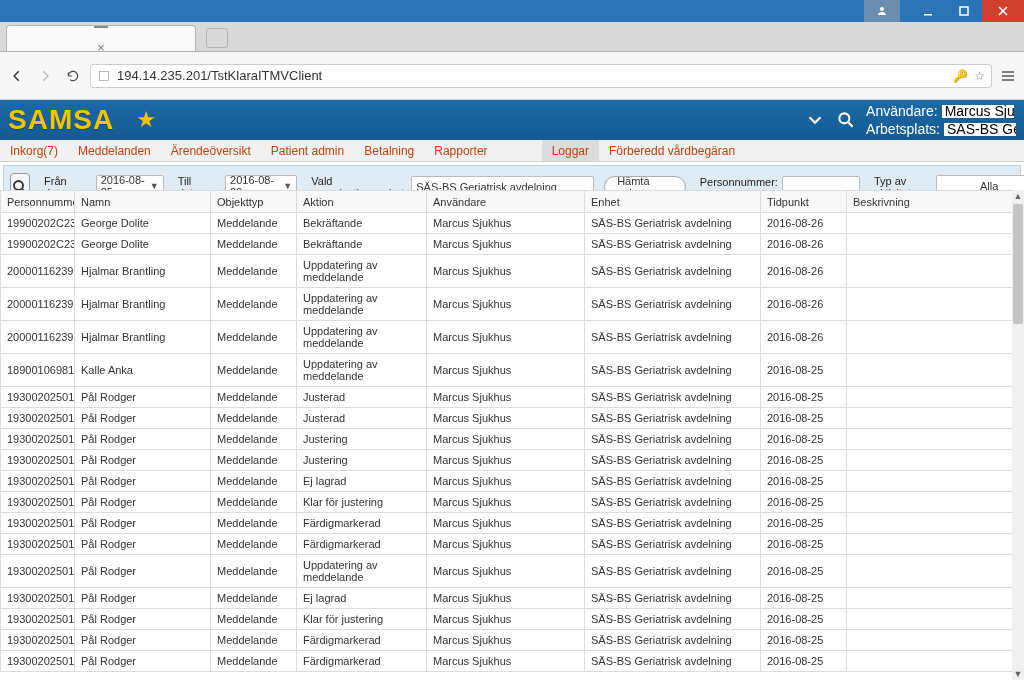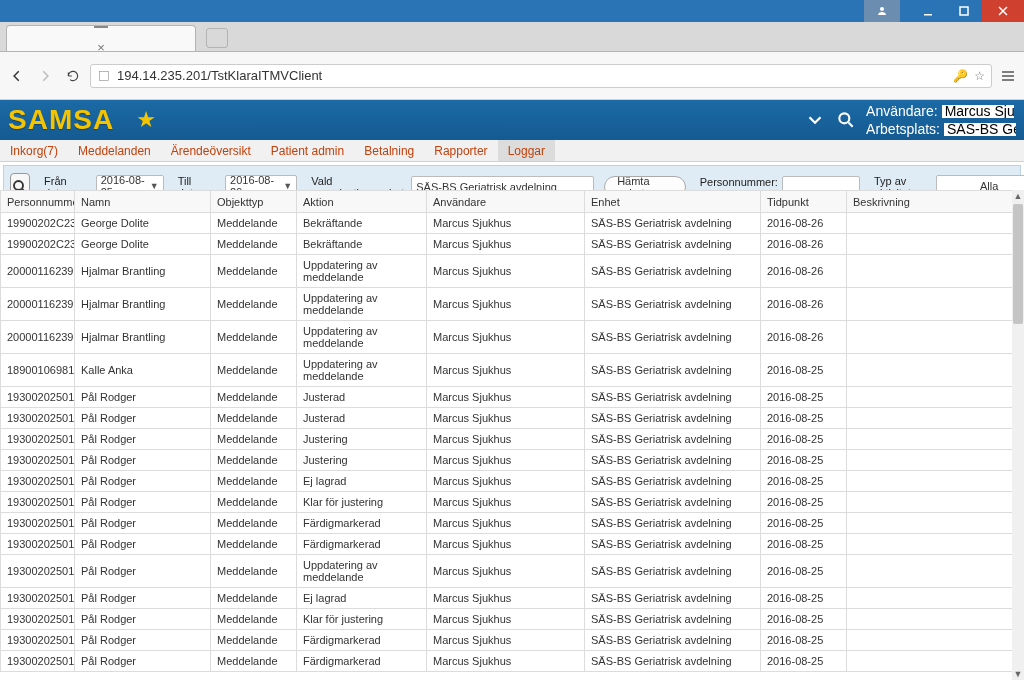--- a/index.html
+++ b/index.html
@@ -37,21 +37,21 @@
   .hdr-right { margin-left:auto; display:flex; align-items:center; gap:10px;}
   .hdr-icon { color:#fff; }
   .hdr-meta { display:flex; flex-direction:column; gap:2px; font-size:14px; }
   .hdr-meta-row{ display:flex; align-items:center; gap:4px;}
   .hdr-meta-label{ color:#fff; text-align:right; min-width:62px;}
   .hdr-meta-val{ background:#fff; color:#000; padding:0 3px; height:13px; line-height:13px; width:72px; overflow:hidden; white-space:nowrap;}
 
   
   .menubar { height:22px; background:#f1f1f1; border-bottom:1px solid #d0d0d0; display:flex; align-items:stretch;}
   .menuitem { padding:0 10px; display:flex; align-items:center; font-size:12px; color:#c2410c; border-right:0px; }
-  .menuitem.active { background:#dcdcdc; }
+  .menuitem.active { background:#dcdcdc;margin-left:44px; }
 
   
   .filterbar { background:#e0ecf5; border:1px solid #bcd3e5; margin:3px 3px 0 3px; display:flex; align-items:center; padding:3px 6px; gap:14px; height:44px;}
   .searchbtn { width:28px; height:28px; border:1px solid #999; border-radius:4px; background:#f7f7f7; display:flex; align-items:center; justify-content:center;}
   .fg { display:flex; flex-direction:row; gap:4px;}
   .fg-label { font-size:11px; color:#222;}
   .datebox, .selectbox, .textbox { height:22px; border:1px solid #bbb; background:#fff; display:flex; align-items:center; padding:0 4px; font-size:11px; color:#333; border-radius:2px;}
   .datebox { width:82px; justify-content:space-between;}
   .datebox .dd { color:#555; font-size:9px;}
   .selectbox.wide { width:206px;}
@@ -169,20 +169,21 @@
 </div>
 
 <div class="menubar" id="menubar">
     <div class="menuitem">Inkorg(7)</div>
     <div class="menuitem">Meddelanden</div>
     <div class="menuitem">Ärendeöversikt</div>
     <div class="menuitem">Patient admin</div>
     <div class="menuitem">Betalning</div>
     <div class="menuitem">Rapporter</div>
     <div class="menuitem active">Loggar</div>
+    <div class="menuitem">Förberedd vårdbegäran</div>
   </div>
 
 <div class="filterbar">
   <div class="searchbtn">
     <svg width="18" height="18" viewBox="0 0 24 24">
         <circle cx="10" cy="10" r="6" fill="none" stroke="#333" stroke-width="2.5"></circle>
         <path d="M15 15l5 5" stroke="#333" stroke-width="2.5"></path>
       </svg>
   </div>
   <div class="fg">

